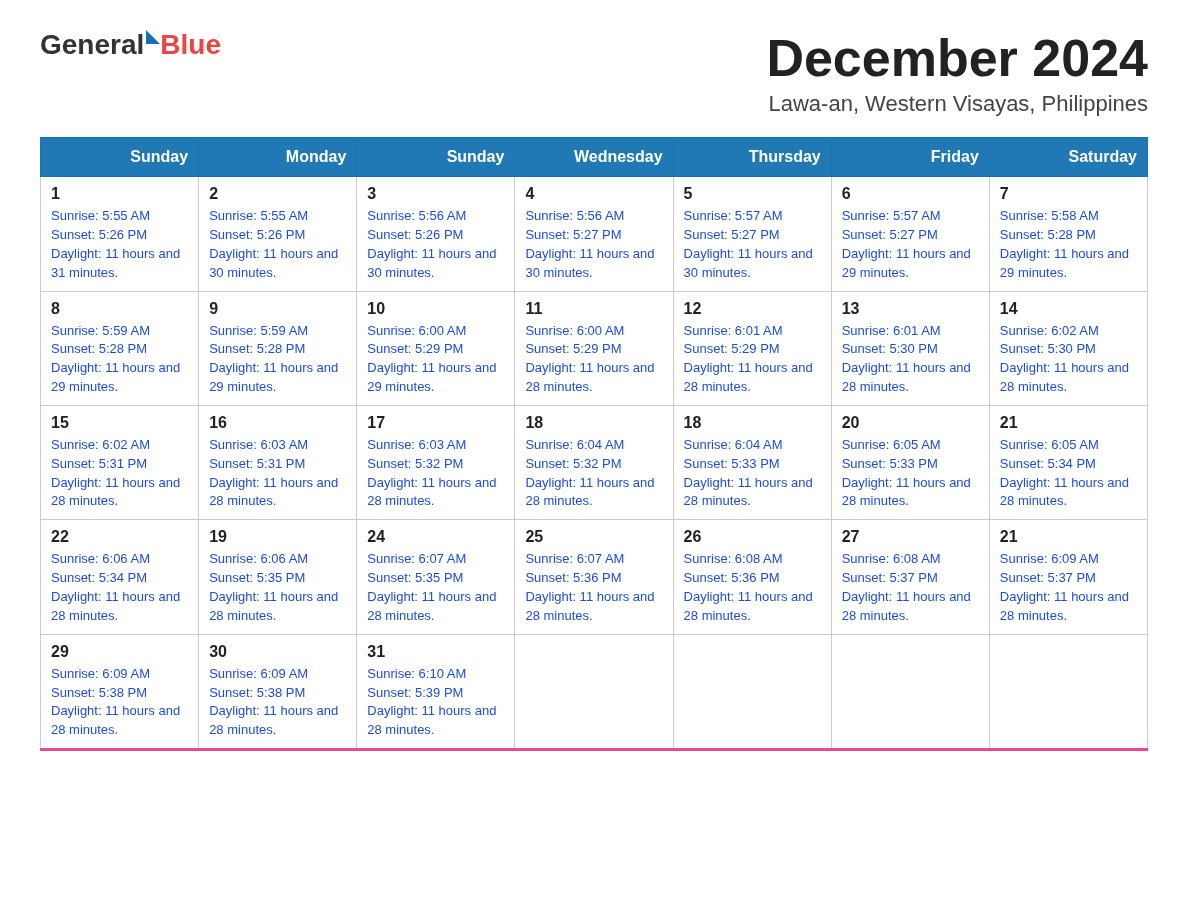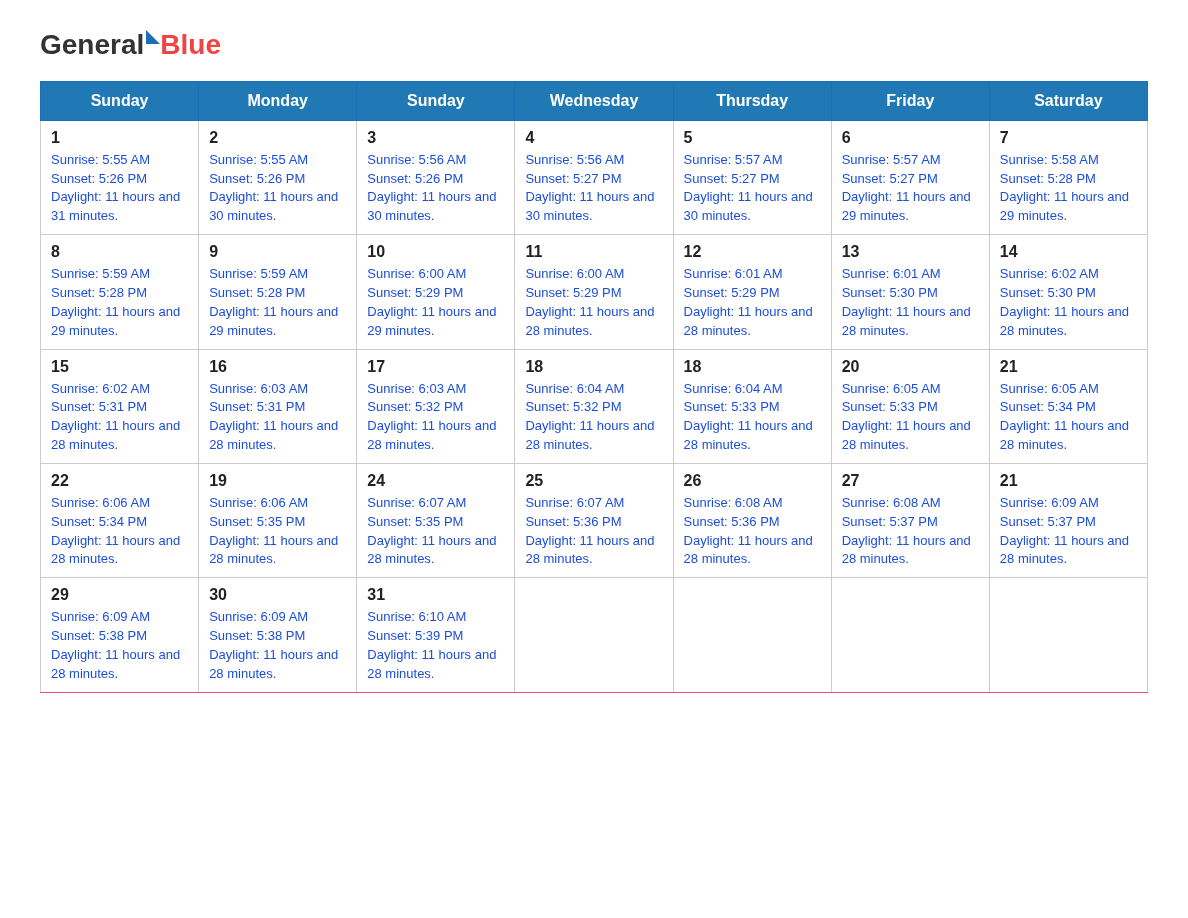--- a/index.html
+++ b/index.html
@@ -61,21 +61,21 @@
       width: 100%;
       border-collapse: collapse;
       border: 1px solid #aaa;
     }
     .calendar-table th {
       background-color: #2079b5;
       color: #fff;
       font-size: 16px;
       font-weight: bold;
       padding: 10px 10px;
-      text-align: center;
+      text-align: right;
       border: 1px solid #1a6fb5;
     }
     .calendar-table td {
       vertical-align: top;
       padding: 8px 10px;
       border: 1px solid #ccc;
       font-size: 13px;
       color: #222;
       width: 14.28%;
       min-height: 100px;
@@ -92,37 +92,41 @@
       color: #1d4ed8;
       line-height: 1.45;
     }
     .empty-cell {
       background: #fff;
     }
     tr td {
       border-bottom: 2px solid #2079b5;
     }
     tr:last-child td {
-      border-bottom: 1px solid #ec4899;
+      border-bottom: 3px solid #ec4899;
     }
   </style>
 </head>
 <body>
 
 <div class="header">
   <div class="logo">
     <div style="display:flex;flex-direction:row;line-height:1.1;">
       <div>
         <span class="logo-text-general">General</span><span class="logo-triangle"></span>
       </div>
       <div>
         <span class="logo-text-blue">Blue</span>
       </div>
     </div>
   </div>
+  <div class="title-area">
+    <div class="month-title">December 2024</div>
+    <div class="location-title">Lawa-an, Western Visayas, Philippines</div>
+  </div>
 </div>
 
 <table class="calendar-table">
   <thead>
     <tr>
     <th>Sunday</th>
         <th>Monday</th>
         <th>Sunday</th>
         <th>Wednesday</th>
         <th>Thursday</th>

